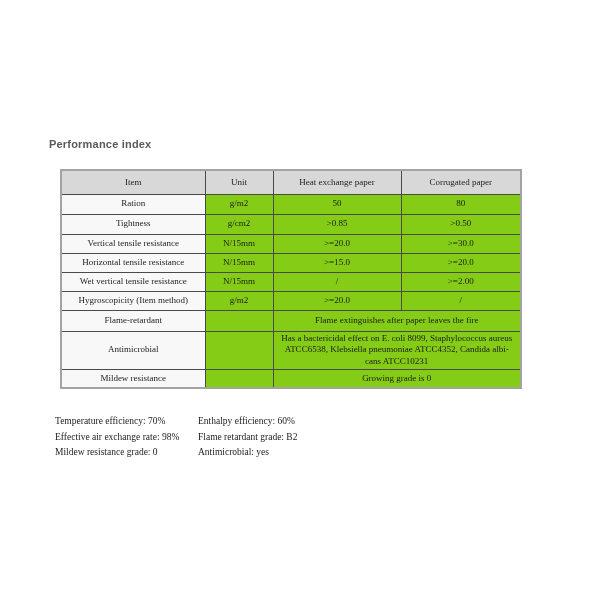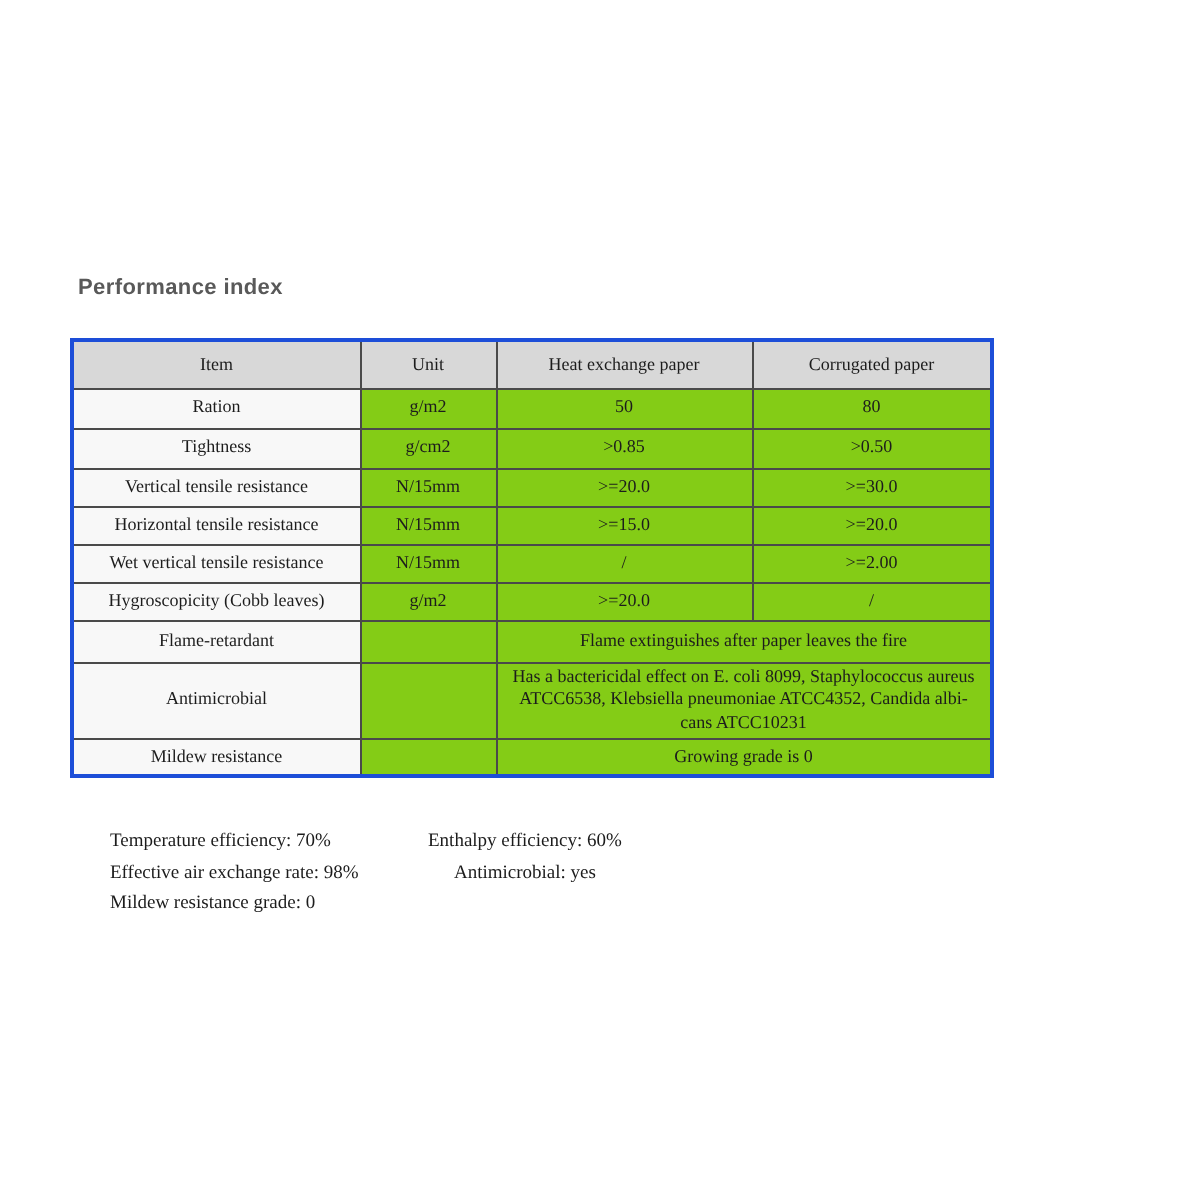--- a/index.html
+++ b/index.html
@@ -8,35 +8,35 @@
     background: #ffffff;
     font-family: "Liberation Serif", serif;
     color: #1c1c1c;
     position: relative;
     overflow: hidden;
   }
   .canvas { position: absolute; inset: 0; }
 
   .page-title {
     position: absolute;
-    left: 39px; top: 138px;
+    left: 49px; top: 138px;
     font-family: "Liberation Sans", sans-serif;
     font-size: 11px;
     font-weight: bold;
     color: #595959;
     letter-spacing: 0.2px;
   }
 
   table.perf {
     position: absolute;
-    left: 35px; top: 169px;
+    left: 60px; top: 169px;
     width: 460px;
     border-collapse: collapse;
     table-layout: fixed;
-    border: 2px solid #1d4ed8;
+    border: 2px solid #a3a3a3;
   }
   table.perf th, table.perf td {
     border: 1px solid #4a4a4a;
     font-family: "Liberation Serif", serif;
     font-size: 9px;
     font-weight: normal;
     text-align: center;
     vertical-align: middle;
     padding: 1px 5px;
     line-height: 1.25;
@@ -59,21 +59,21 @@
   td.blue-cell  { background: #84cc16; }
 
   .footer-col {
     position: absolute;
     top: 414px;
     font-family: "Liberation Serif", serif;
     font-size: 9.5px;
     color: #1c1c1c;
   }
   .footer-col.left  { left: 55px; }
-  .footer-col.right { left: 214px; text-align: center; }
+  .footer-col.right { left: 198px; }
   .footer-line { line-height: 15.5px; white-space: nowrap; }
 </style>
 </head>
 <body>
 
 <div class="canvas">
 
   <div class="page-title">Performance index</div>
 
   <table class="perf">
@@ -121,21 +121,21 @@
 
       <tr class="h19">
         <td class="item-cell">Wet vertical tensile resistance</td>
         <td class="blue-cell">N/15mm</td>
         <td class="blue-cell">/</td>
         <td class="blue-cell">&gt;=2.00</td>
       </tr>
 
 
       <tr class="h19">
-        <td class="item-cell">Hygroscopicity (Cobb leaves)</td>
+        <td class="item-cell">Hygroscopicity (Item method)</td>
         <td class="blue-cell">g/m2</td>
         <td class="blue-cell">&gt;=20.0</td>
         <td class="blue-cell">/</td>
       </tr>
 
       <tr class="h21">
         <td class="item-cell">Flame-retardant</td>
         <td class="blue-cell"></td>
         <td class="blue-cell" colspan="2">Flame extinguishes after paper leaves the fire</td>
       </tr>
@@ -155,16 +155,17 @@
   </table>
 
   <div class="footer-col left">
     <div class="footer-line">Temperature efficiency: 70%</div>
     <div class="footer-line">Effective air exchange rate: 98%</div>
     <div class="footer-line">Mildew resistance grade: 0</div>
   </div>
 
   <div class="footer-col right">
     <div class="footer-line">Enthalpy efficiency: 60%</div>
+    <div class="footer-line">Flame retardant grade: B2</div>
     <div class="footer-line">Antimicrobial: yes</div>
   </div>
 
 </div>
 
 </body></html>

